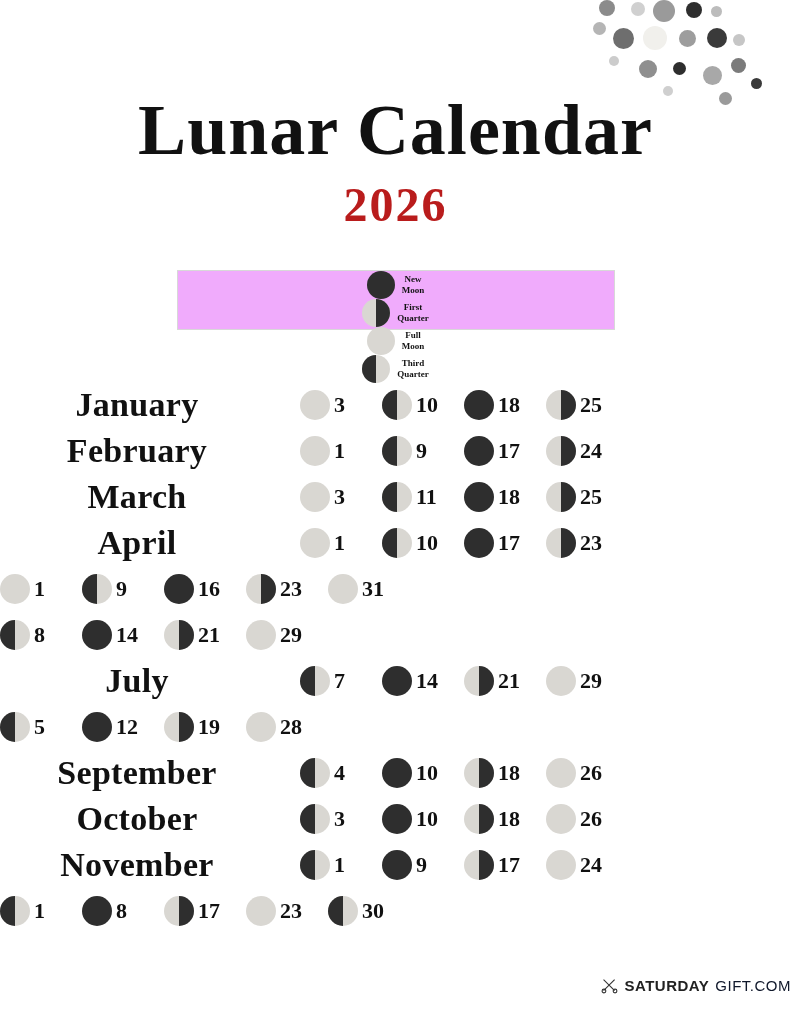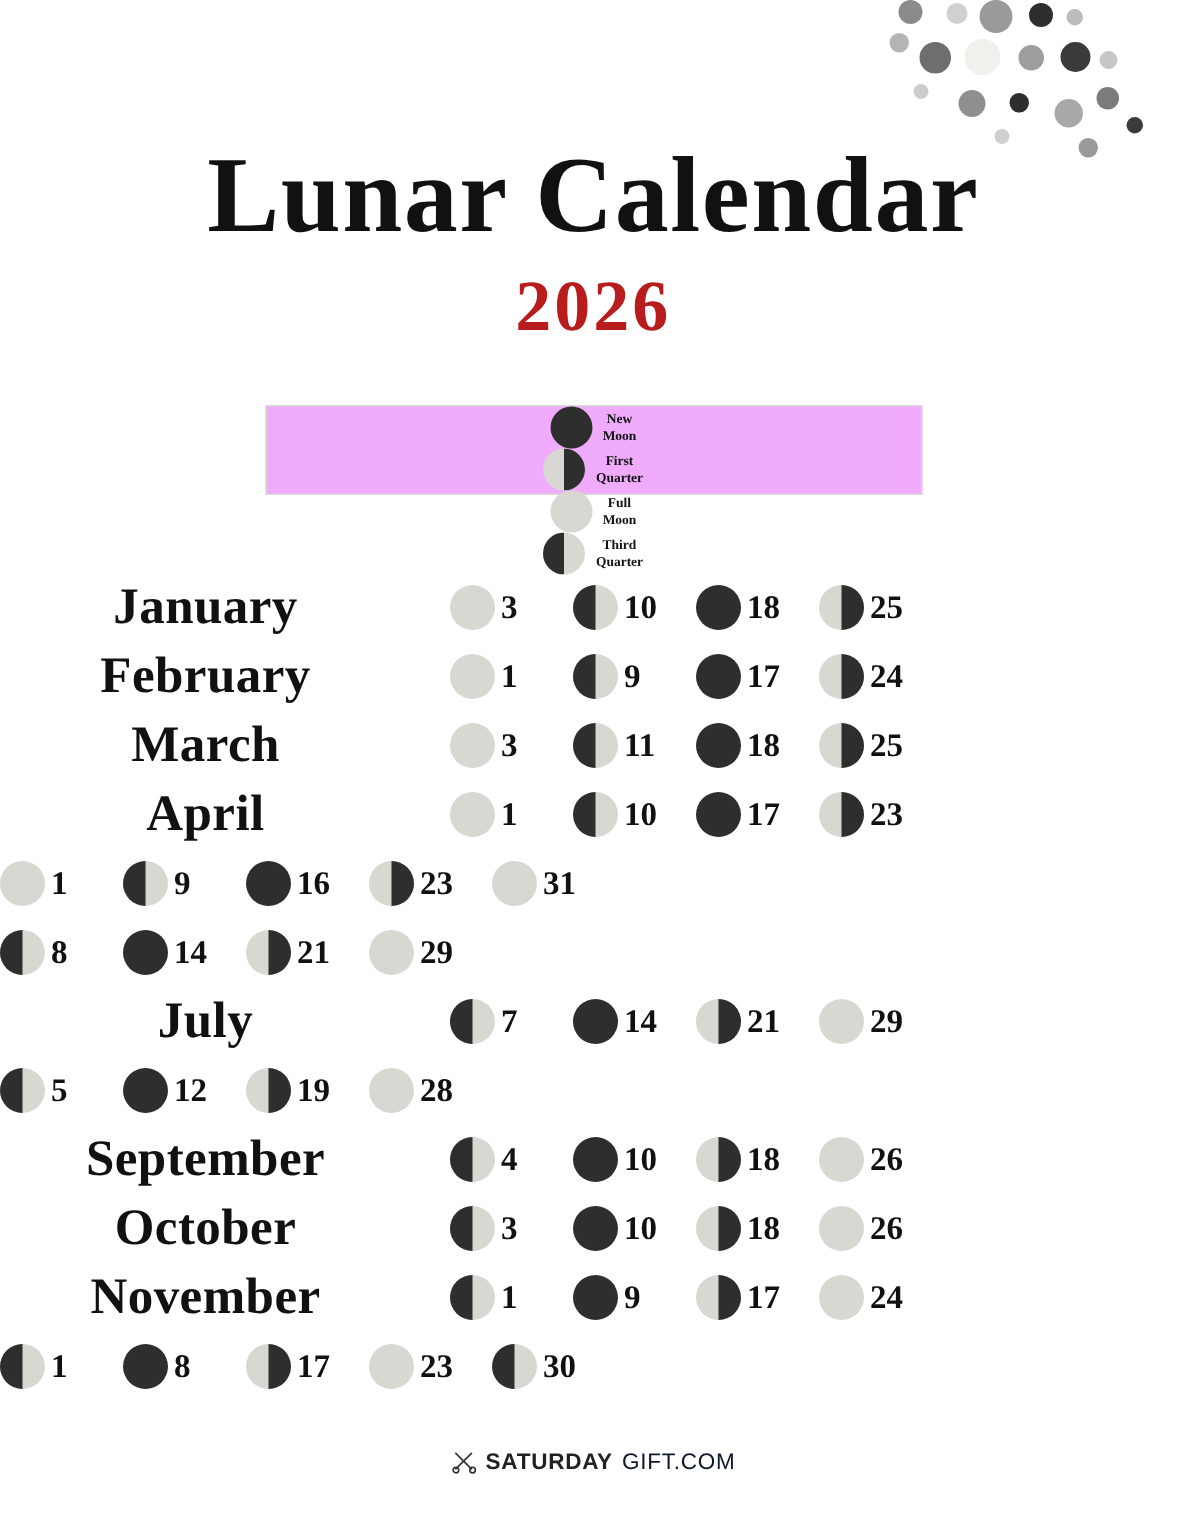--- a/index.html
+++ b/index.html
@@ -157,24 +157,24 @@
     font-family: "Liberation Serif", serif;
     font-size: 22px;
     font-weight: bold;
     color: #111111;
     margin-left: 4px;
   }
 
   
   .footer {
     position: absolute;
-    bottom: 36px;
+    bottom: 26px;
     left: 0;
     width: 100%;
-    text-align: center;
+    text-align: right;
   }
   .brand {
     display: inline-flex;
     align-items: center;
     gap: 6px;
     font-family: "Liberation Sans", sans-serif;
     font-size: 15px;
     letter-spacing: 0.5px;
     color: #444444;
   }

